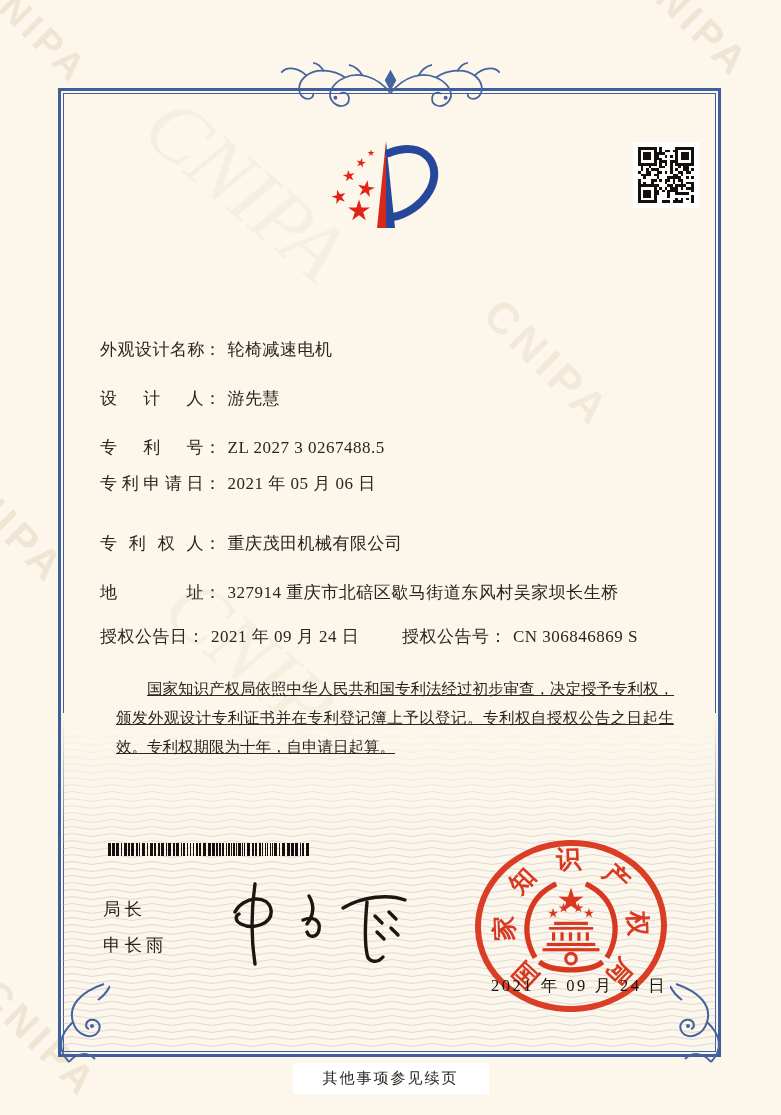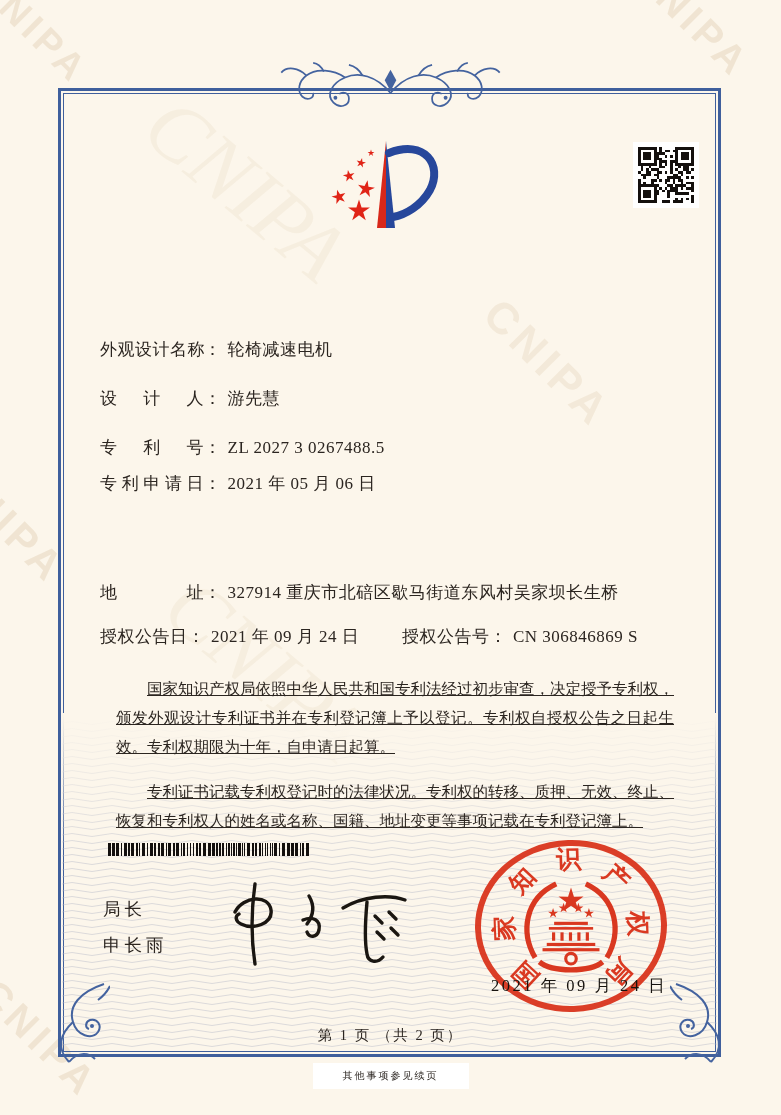--- a/index.html
+++ b/index.html
@@ -68,21 +68,21 @@
         transform:rotate(-2deg);}
   .seal-ch{position:absolute;left:50%;top:50%;font-size:25px;font-weight:bold;
            color:rgba(216,46,22,.95);transform-origin:center;}
   .emblem{position:absolute;left:516px;top:868px;z-index:3;opacity:.95;}
   .seal-date{position:absolute;left:491px;top:975px;font-size:16.5px;letter-spacing:2.5px;
              color:#17130f;z-index:5;white-space:nowrap;}
 
   .page-info{position:absolute;left:0;top:1026px;width:781px;text-align:center;
              font-size:14.5px;letter-spacing:2px;z-index:4;color:#2b2520;}
   .cont-note{position:absolute;left:50%;top:1063px;transform:translateX(-50%);
-             background:#ffffff;padding:6px 30px;font-size:10px;letter-spacing:2px;z-index:4;}
+             background:#ffffff;padding:6px 30px;font-size:15px;letter-spacing:2px;z-index:4;}
 </style>
 </head>
 <body>
 
 <div class="page">
 
   <div class="wm wm1">CNIPA</div>
   <div class="wm wm2">CNIPA</div>
   <div class="wm wm3">CNIPA</div>
   <div class="wm wm4">CNIPA</div>
@@ -445,34 +445,36 @@
   </div>
   <div class="frow" style="top:338px">
     <span class="flabel">外观设计名称</span><span class="fcolon">：</span><span>轮椅减速电机</span>
   </div>
   <div class="frow" style="top:436px">
     <span class="flabel">专利号</span><span class="fcolon">：</span><span>ZL 2027 3 0267488.5</span>
   </div>
   <div class="frow" style="top:472px">
     <span class="flabel">专利申请日</span><span class="fcolon">：</span><span>2021 年 05 月 06 日</span>
   </div>
+  <div class="frow" style="top:532px">
+    <span class="flabel">专利权人</span><span class="fcolon">：</span><span>重庆茂田机械有限公司</span>
+  </div>
   <div class="frow" style="top:581px">
     <span class="flabel">地址</span><span class="fcolon">：</span><span>327914 重庆市北碚区歇马街道东风村吴家坝长生桥</span>
   </div>
 
   <div class="frow" style="top:625px">
     <span>授权公告日</span><span class="fcolon">：</span><span>2021 年 09 月 24 日</span>
     <span class="grant2">
       <span>授权公告号</span><span class="fcolon">：</span><span>CN 306846869 S</span>
     </span>
   </div>
 
   <div class="paras">
     <p>国家知识产权局依照中华人民共和国专利法经过初步审查，决定授予专利权，颁发外观设计专利证书并在专利登记簿上予以登记。专利权自授权公告之日起生效。专利权期限为十年，自申请日起算。</p>
-    <p>专利证书记载专利权登记时的法律状况。专利权的转移、质押、无效、终止、恢复和专利权人的姓名或名称、国籍、地址变更等事项记载在专利登记簿上。</p>
   </div>
 
   <div class="barcode" id="barcode"><i style="width:3px"></i><u style="width:1px"></u><i style="width:3px"></i><u style="width:1px"></u><i style="width:3px"></i><u style="width:2px"></u><i style="width:1px"></i><u style="width:2px"></u><i style="width:3px"></i><u style="width:1px"></u><i style="width:2px"></i><u style="width:1px"></u><i style="width:3px"></i><u style="width:2px"></u><i style="width:2px"></i><u style="width:1px"></u><i style="width:1px"></i><u style="width:2px"></u><i style="width:3px"></i><u style="width:2px"></u><i style="width:1px"></i><u style="width:2px"></u><i style="width:3px"></i><u style="width:1px"></u><i style="width:2px"></i><u style="width:2px"></u><i style="width:2px"></i><u style="width:1px"></u><i style="width:3px"></i><u style="width:2px"></u><i style="width:1px"></i><u style="width:1px"></u><i style="width:3px"></i><u style="width:2px"></u><i style="width:2px"></i><u style="width:1px"></u><i style="width:3px"></i><u style="width:2px"></u><i style="width:1px"></i><u style="width:1px"></u><i style="width:2px"></i><u style="width:2px"></u><i style="width:1px"></i><u style="width:2px"></u><i style="width:1px"></i><u style="width:2px"></u><i style="width:1px"></i><u style="width:2px"></u><i style="width:2px"></i><u style="width:1px"></u><i style="width:2px"></i><u style="width:2px"></u><i style="width:3px"></i><u style="width:2px"></u><i style="width:3px"></i><u style="width:1px"></u><i style="width:3px"></i><u style="width:1px"></u><i style="width:2px"></i><u style="width:1px"></u><i style="width:2px"></i><u style="width:1px"></u><i style="width:2px"></i><u style="width:2px"></u><i style="width:1px"></i><u style="width:1px"></u><i style="width:2px"></i><u style="width:1px"></u><i style="width:1px"></i><u style="width:1px"></u><i style="width:2px"></i><u style="width:1px"></u><i style="width:1px"></i><u style="width:1px"></u><i style="width:3px"></i><u style="width:1px"></u><i style="width:1px"></i><u style="width:1px"></u><i style="width:1px"></i><u style="width:2px"></u><i style="width:3px"></i><u style="width:2px"></u><i style="width:2px"></i><u style="width:1px"></u><i style="width:2px"></i><u style="width:2px"></u><i style="width:2px"></i><u style="width:1px"></u><i style="width:1px"></i><u style="width:2px"></u><i style="width:1px"></i><u style="width:1px"></u><i style="width:1px"></i><u style="width:2px"></u><i style="width:1px"></i><u style="width:1px"></u><i style="width:1px"></i><u style="width:1px"></u><i style="width:3px"></i><u style="width:2px"></u><i style="width:1px"></i><u style="width:2px"></u><i style="width:3px"></i><u style="width:2px"></u><i style="width:3px"></i><u style="width:1px"></u><i style="width:3px"></i><u style="width:1px"></u><i style="width:3px"></i><u style="width:2px"></u><i style="width:1px"></i><u style="width:1px"></u><i style="width:2px"></i><u style="width:2px"></u><i style="width:3px"></i><u style="width:1px"></u></div>
 
   <div class="issuer-title">局长</div>
   <div class="issuer-name">申长雨</div>
 
   <svg class="signature" width="200" height="100" viewBox="0 0 200 100">
     <g fill="none" stroke="#1a1611" stroke-width="3.4" stroke-linecap="round">
       <path d="M30,12 C26,40 26,66 30,92"></path>
@@ -514,16 +516,15 @@
       <rect x="-2" y="6" width="3" height="8" stroke="none"></rect>
       <rect x="6" y="6" width="3" height="8" stroke="none"></rect>
       <rect x="14" y="6" width="3" height="8" stroke="none"></rect>
       <rect x="-23" y="16" width="46" height="3" stroke="none"></rect>
       <rect x="-27" y="21" width="54" height="3" stroke="none"></rect>
       <circle cx="0" cy="31" r="5" fill="none" stroke-width="3"></circle>
     </g>
   </svg>
   <div class="seal-date">2021 年 09 月 24 日</div>
 
-  <div class="page-info">第 1 页 （共 2 页）</div>
   <div class="cont-note">其他事项参见续页</div>
 
 </div>
 
 </body></html>

